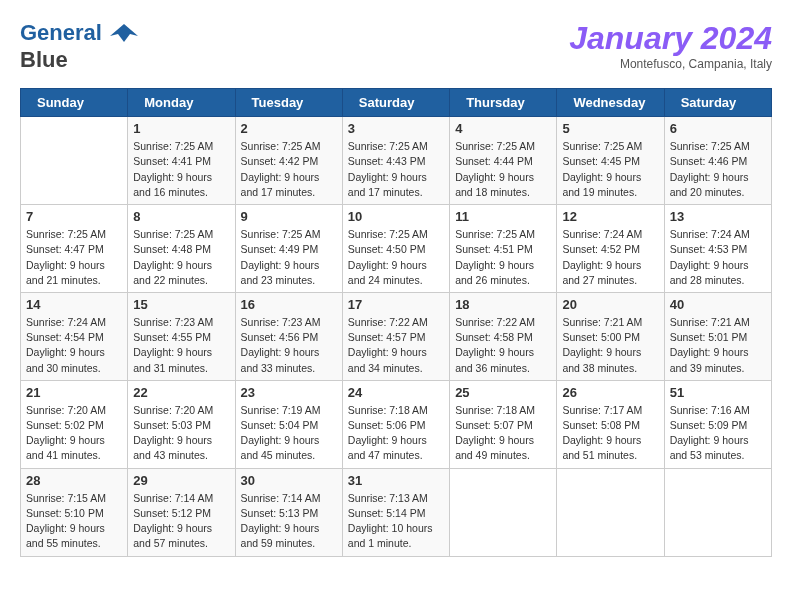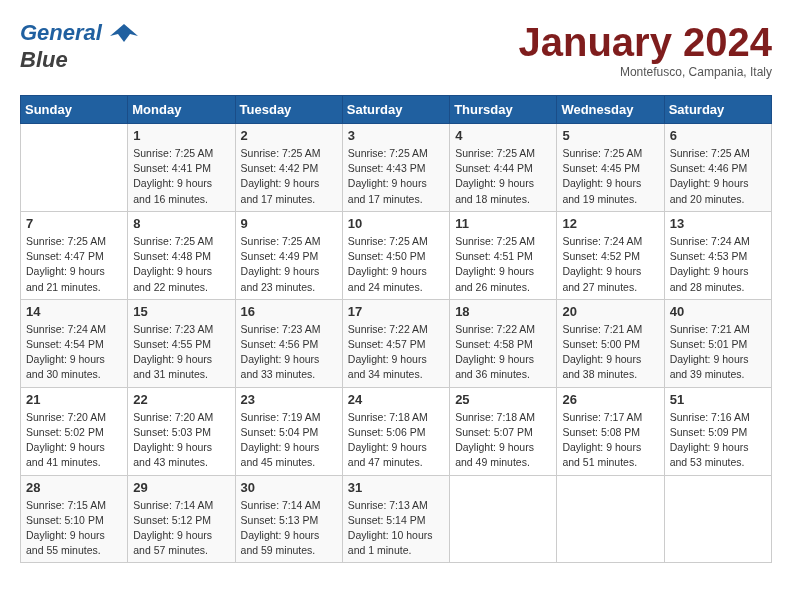--- a/index.html
+++ b/index.html
@@ -12,48 +12,48 @@
     }
     .header {
       display: flex;
       justify-content: space-between;
       align-items: flex-start;
       margin-bottom: 16px;
     }
     .logo {
       display: flex;
       align-items: center;
-      font-style: italic;
     }
     .logo-icon {
       width: 28px;
       height: 28px;
       margin-left: 2px;
     }
     .title-block {
       text-align: right;
     }
     .month-title {
-      font-size: 40px;
+      font-size: 32px;
       font-weight: bold;
-      color: #7f1d1d;
+      color: #8b5cf6;
+      font-style: italic;
     }
     .location {
       font-size: 12px;
       color: #555;
     }
     table {
       width: 100%;
       border-collapse: collapse;
       font-size: 11px;
     }
     thead tr th {
       background-color: #2060a0;
       color: #fff;
-      padding: 6px 4px;
+      padding: 6px 16px;
       text-align: left;
       font-size: 13px;
       font-weight: bold;
       border: 1px solid #1a4d88;
     }
     tbody tr td {
       border: 1px solid #ccc;
       vertical-align: top;
       padding: 4px 5px;
       width: 107px;

